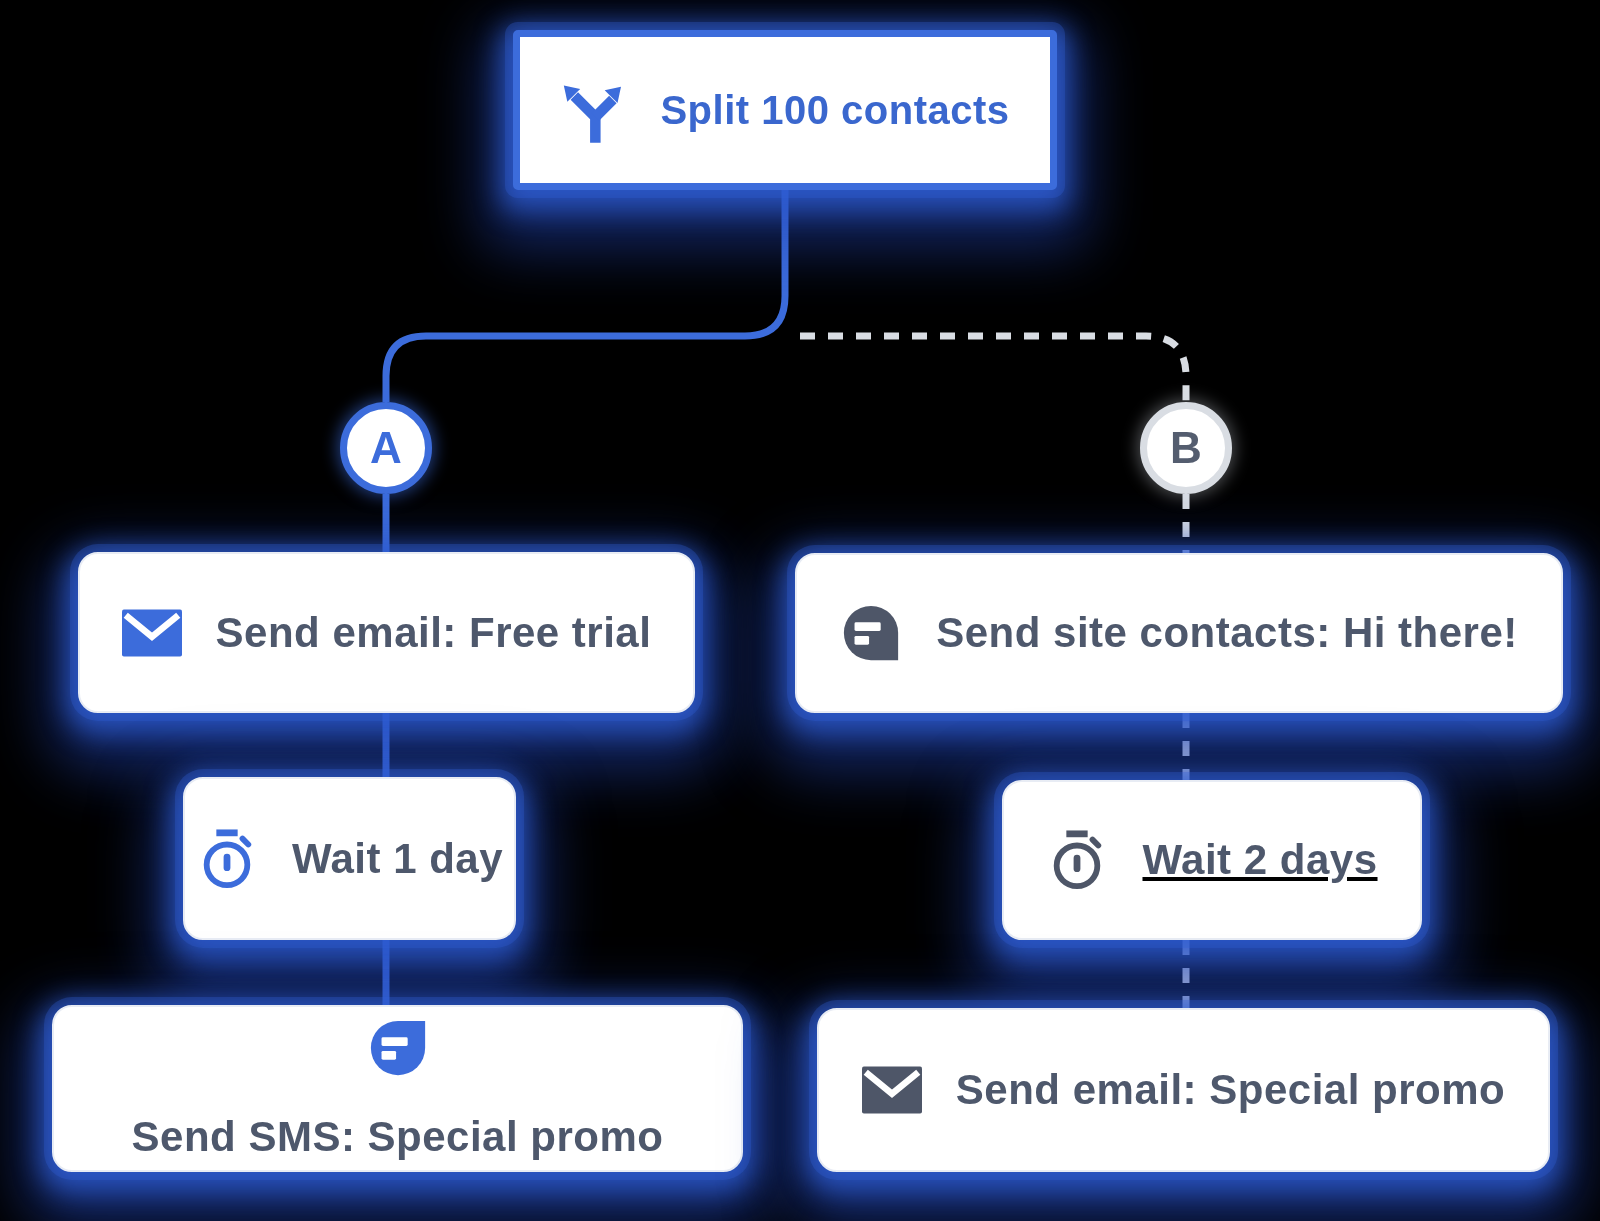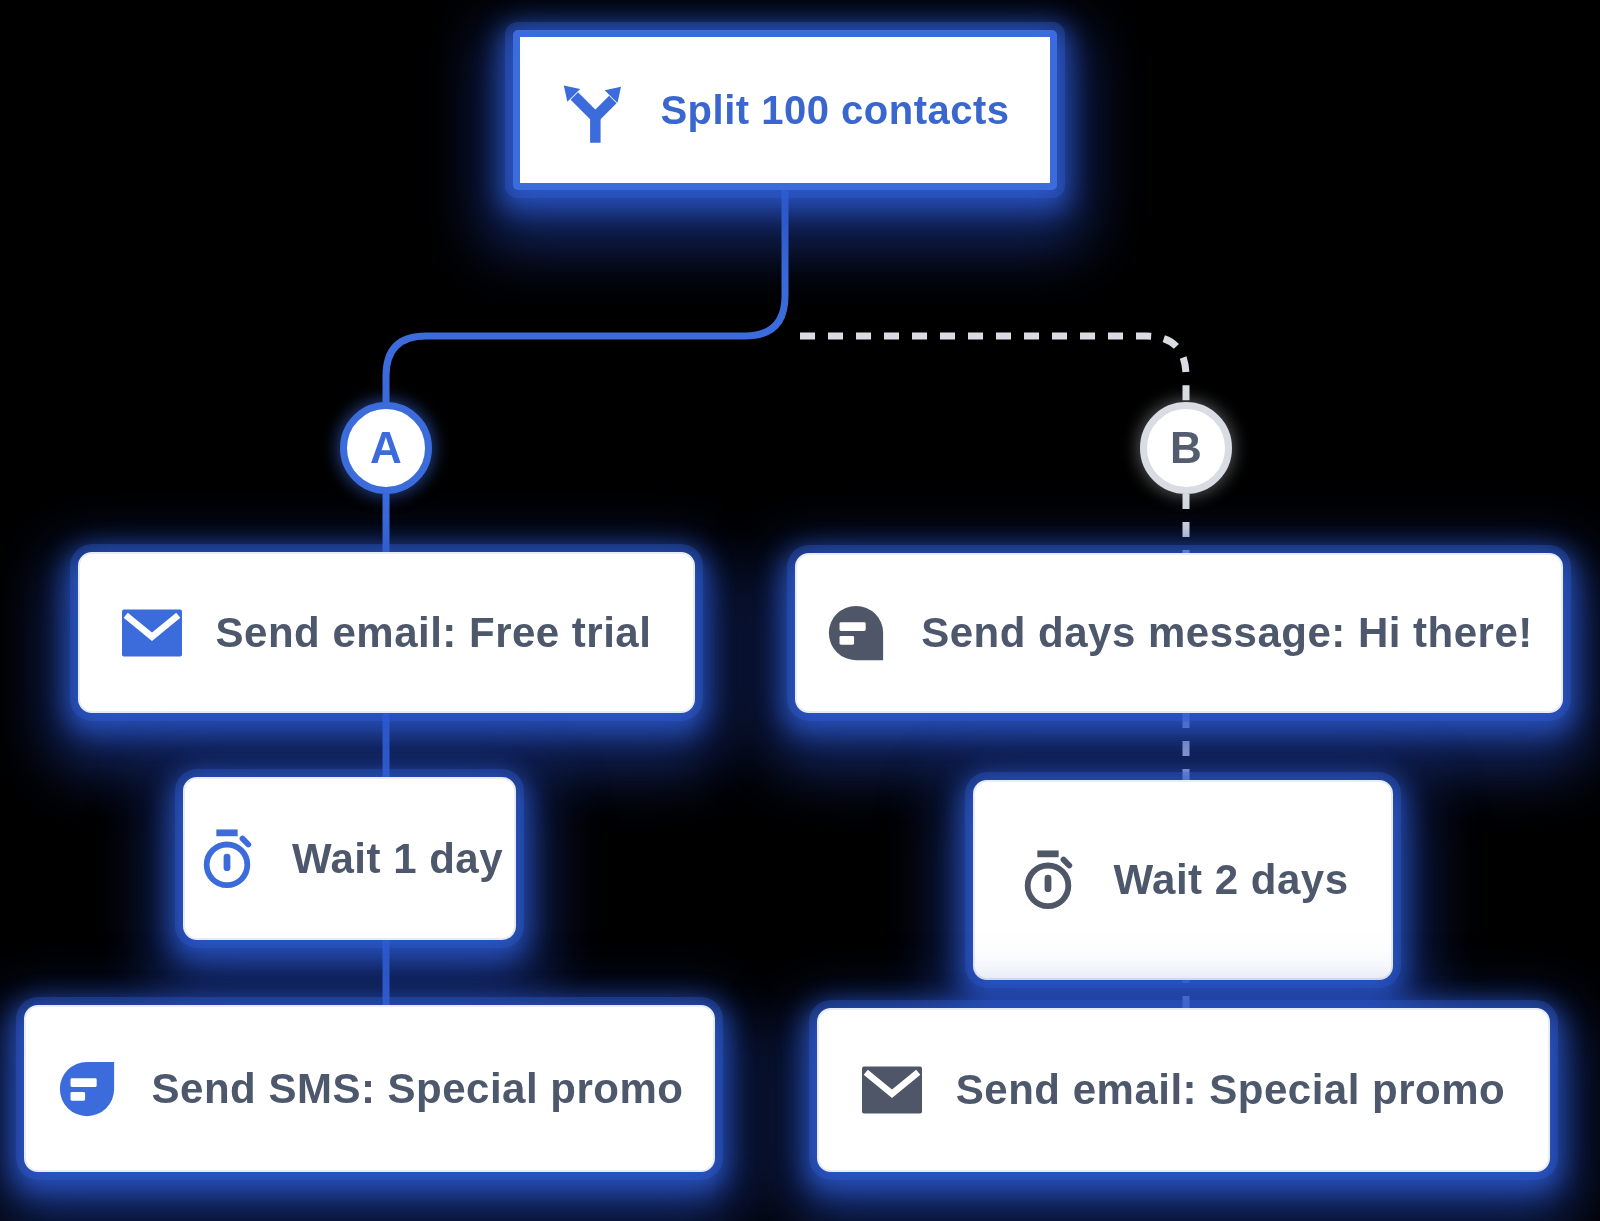--- a/index.html
+++ b/index.html
@@ -22,21 +22,21 @@
   .stage{position:absolute;inset:0;width:1600px;height:1221px;}
   svg.connectors{position:absolute;left:0;top:0;z-index:1;}
   .conn-solid{stroke:var(--primary-blue);stroke-width:7;fill:none;}
   .conn-dashed{stroke:var(--dash-gray);stroke-width:7;fill:none;stroke-dasharray:15 13;}
 
   .node{
     position:absolute;z-index:2;box-sizing:border-box;
     background:var(--node-bg);
     display:flex;align-items:center;justify-content:center;
     gap:34px;
-    border-radius:14px;
+    border-radius:20px;
     box-shadow:
       0 0 0 8px rgba(50,95,214,0.30),
       0 8px 26px 12px rgba(45,91,208,0.80),
       0 28px 60px 30px rgba(34,70,180,0.55);
   }
   .node-step{border:2px solid #E8ECF4;}
   .node-split{
     border:7px solid var(--primary-blue);
     border-radius:5px;
   }
@@ -73,23 +73,23 @@
   .stroke-blue{stroke:var(--primary-blue);}
   .stroke-slate{stroke:var(--icon-slate);}
   .fill-none{fill:none;}
   .fill-white{fill:#FFFFFF;}
   .stroke-white{stroke:#FFFFFF;}
 
   
   #split-node   {left:513px;top:30px;  width:544px;height:160px;}
   #node-a1      {left:78px; top:552px; width:617px;height:161px;}
   #node-a2      {left:183px;top:777px; width:333px;height:163px;}
-  #node-a3      {left:24px; top:1005px;width:691px;height:167px;}
+  #node-a3      {left:52px; top:1005px;width:691px;height:167px;flex-direction:column;}
   #node-b1      {left:795px;top:553px; width:768px;height:160px;}
-  #node-b2      {left:973px;top:780px; width:420px;height:200px;}
+  #node-b2      {left:1002px;top:780px; width:420px;height:160px;text-decoration:underline;}
   #node-b3      {left:817px;top:1008px;width:733px;height:164px;}
 </style>
 </head>
 <body>
 
 <div class="stage">
 
   <svg class="connectors" width="1600" height="1221" viewBox="0 0 1600 1221">
 
     <g>
@@ -150,21 +150,21 @@
     </svg>
     <span class="node-label">Send SMS: Special promo</span>
   </div>
 
   <div class="node node-step" id="node-b1">
     <svg class="icon" width="62" height="62" viewBox="0 0 64 64">
       <path class="fill-slate" d="M60 32 A28 28 0 1 0 32 60 L60 60 Z"></path>
       <rect class="fill-white" x="15" y="21" width="27" height="9" rx="1.5"></rect>
       <rect class="fill-white" x="15" y="35" width="15" height="9" rx="1.5"></rect>
     </svg>
-    <span class="node-label">Send days message: Hi there!</span>
+    <span class="node-label">Send site contacts: Hi there!</span>
   </div>
 
   <div class="node node-step" id="node-b2">
     <svg class="icon" width="62" height="62" viewBox="0 0 64 64">
       <circle class="stroke-slate fill-none" stroke-width="6" cx="32" cy="38" r="21"></circle>
       <line class="stroke-slate" stroke-width="7" stroke-linecap="round" x1="32" y1="30" x2="32" y2="41"></line>
       <line class="stroke-slate" stroke-width="7" x1="21" y1="5" x2="43" y2="5"></line>
       <line class="stroke-slate" stroke-width="6" stroke-linecap="round" x1="48" y1="11" x2="54" y2="17"></line>
     </svg>
     <span class="node-label">Wait 2 days</span>

